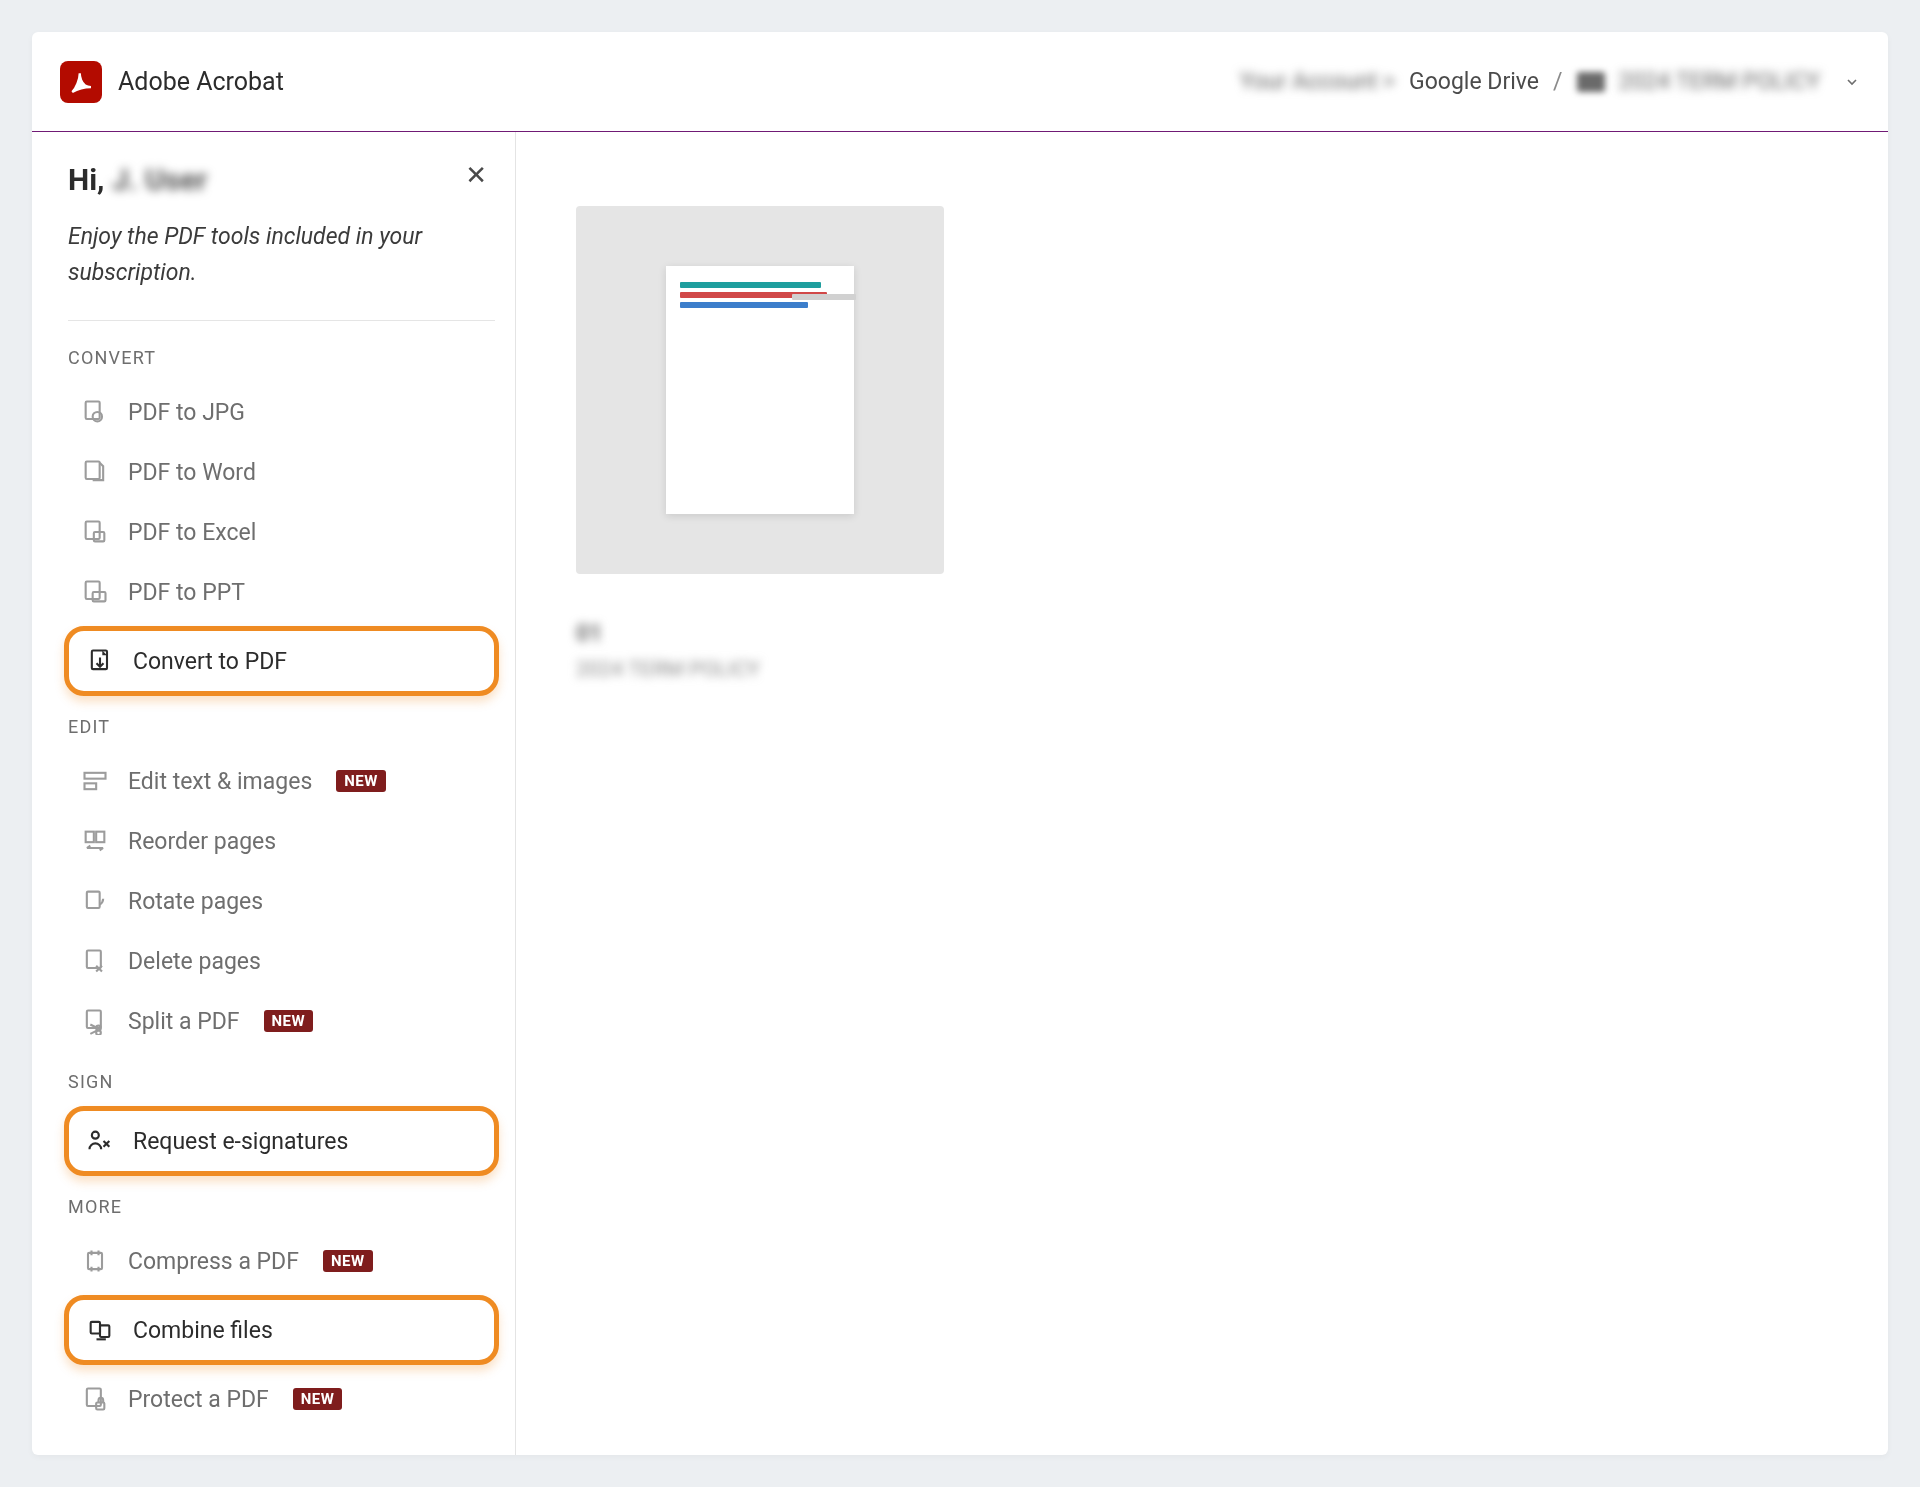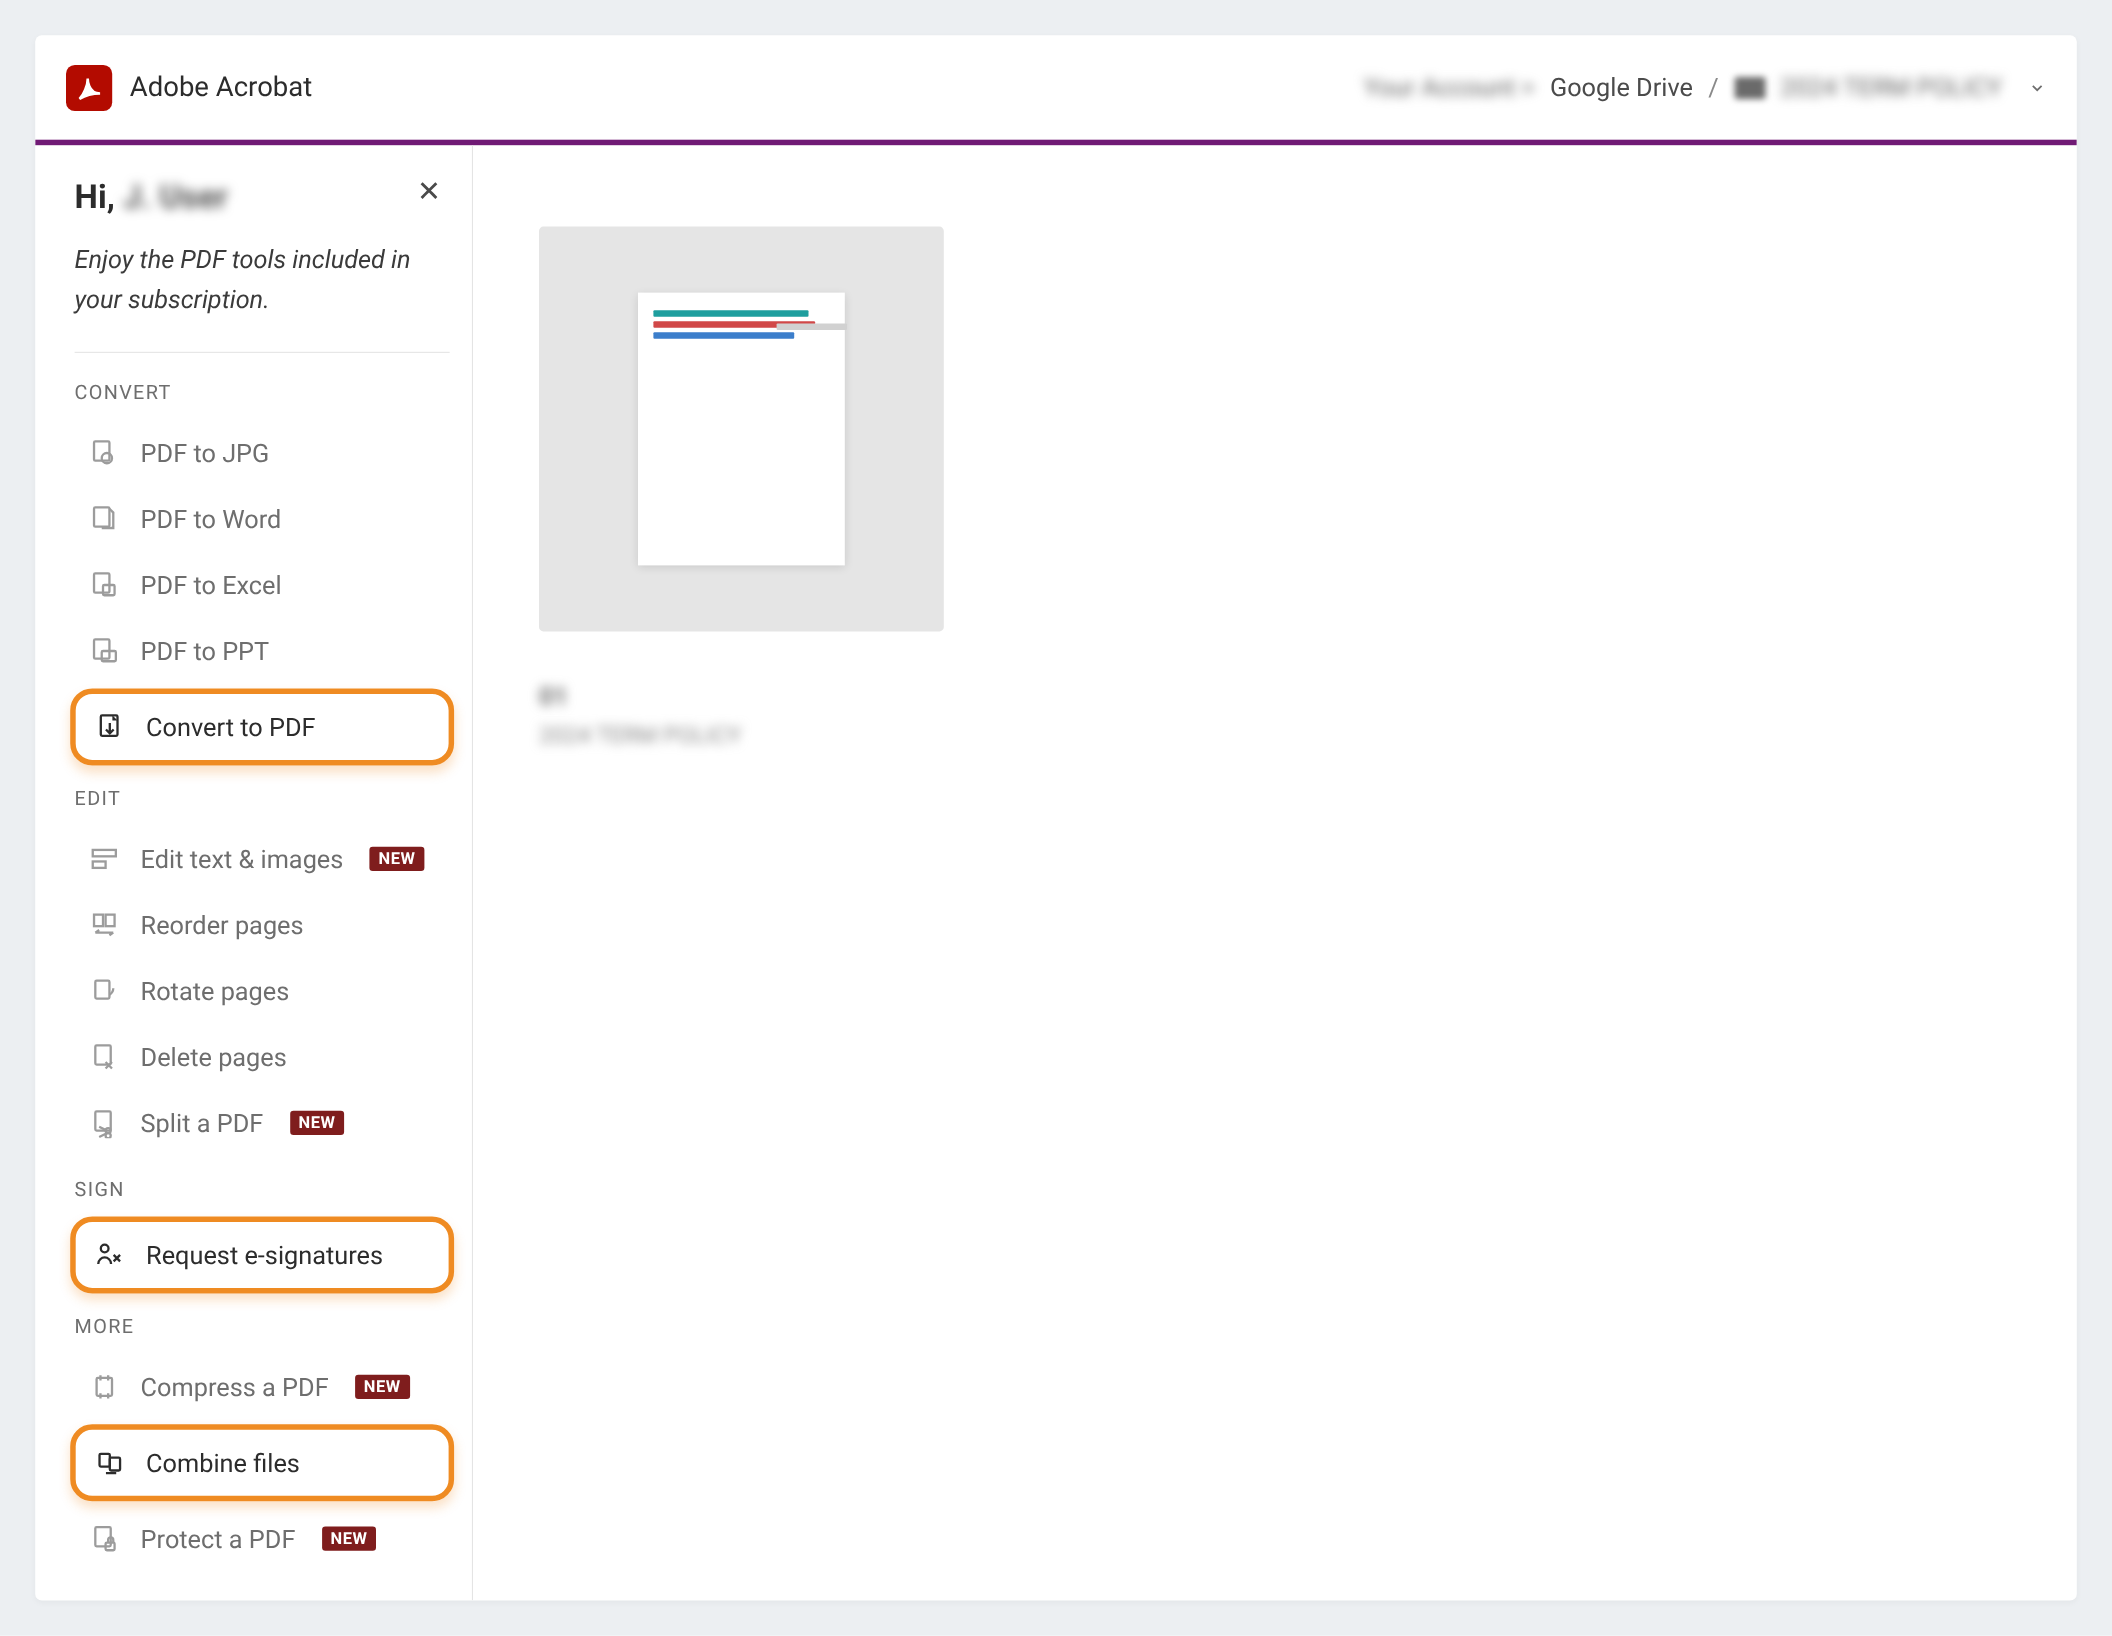--- a/index.html
+++ b/index.html
@@ -17,21 +17,21 @@
     background: #fff;
     border-radius: 6px;
     overflow: hidden;
     display: flex;
     flex-direction: column;
     box-shadow: 0 2px 6px rgba(0,0,0,0.04);
   }
   
   .header {
     height: 100px;
-    border-bottom: 5px solid #701a75;
+    border-bottom: 1px solid #701a75;
     display: flex;
     align-items: center;
     padding: 0 28px;
     justify-content: space-between;
   }
   .header-left { display: flex; align-items: center; gap: 16px; }
   .logo {
     width: 42px; height: 42px; background: #b30b00; border-radius: 8px;
     display: flex; align-items: center; justify-content: center;
   }
@@ -49,21 +49,21 @@
   .grid-icon span { width:6px; height:6px; background:#2c2c2c; border-radius:1px; }
   .header-right { display:flex; align-items:center; gap:14px; font-size:23px; color:#4b4b4b;text-align:center; }
   .blur { filter: blur(5px); color:#666; }
   .sep { color:#8a8a8a; }
   .drive-icon-box { width:28px; height:20px; background:#6a6a6a; border-radius:2px; filter: blur(3px); }
   .chev { width:16px; height:16px; margin-left:10px; }
 
   
   .body { flex:1; display:flex; overflow:hidden; }
   .sidebar {
-    width: 398px;
+    width: 484px;
     border-right: 1px solid #e4e4e4;
     padding: 30px 20px 30px 36px;
     overflow-y: auto;
   }
   .main { flex:1; padding: 74px 60px; overflow:auto; }
   .hi-row { display:flex; justify-content:space-between; align-items:flex-start; }
   .hi { font-size:30px; font-weight:700; color:#2c2c2c; }
   .hi .blurname { filter: blur(5px); color:#555; font-weight:700; }
   .close-x { font-size:26px; color:#4a4a4a; cursor:pointer; padding:0 8px; line-height:1; }
   .sub { font-size:23px; color:#3b3b3b; margin-top:22px; line-height:1.55; max-width: 360px; font-style: italic; }

